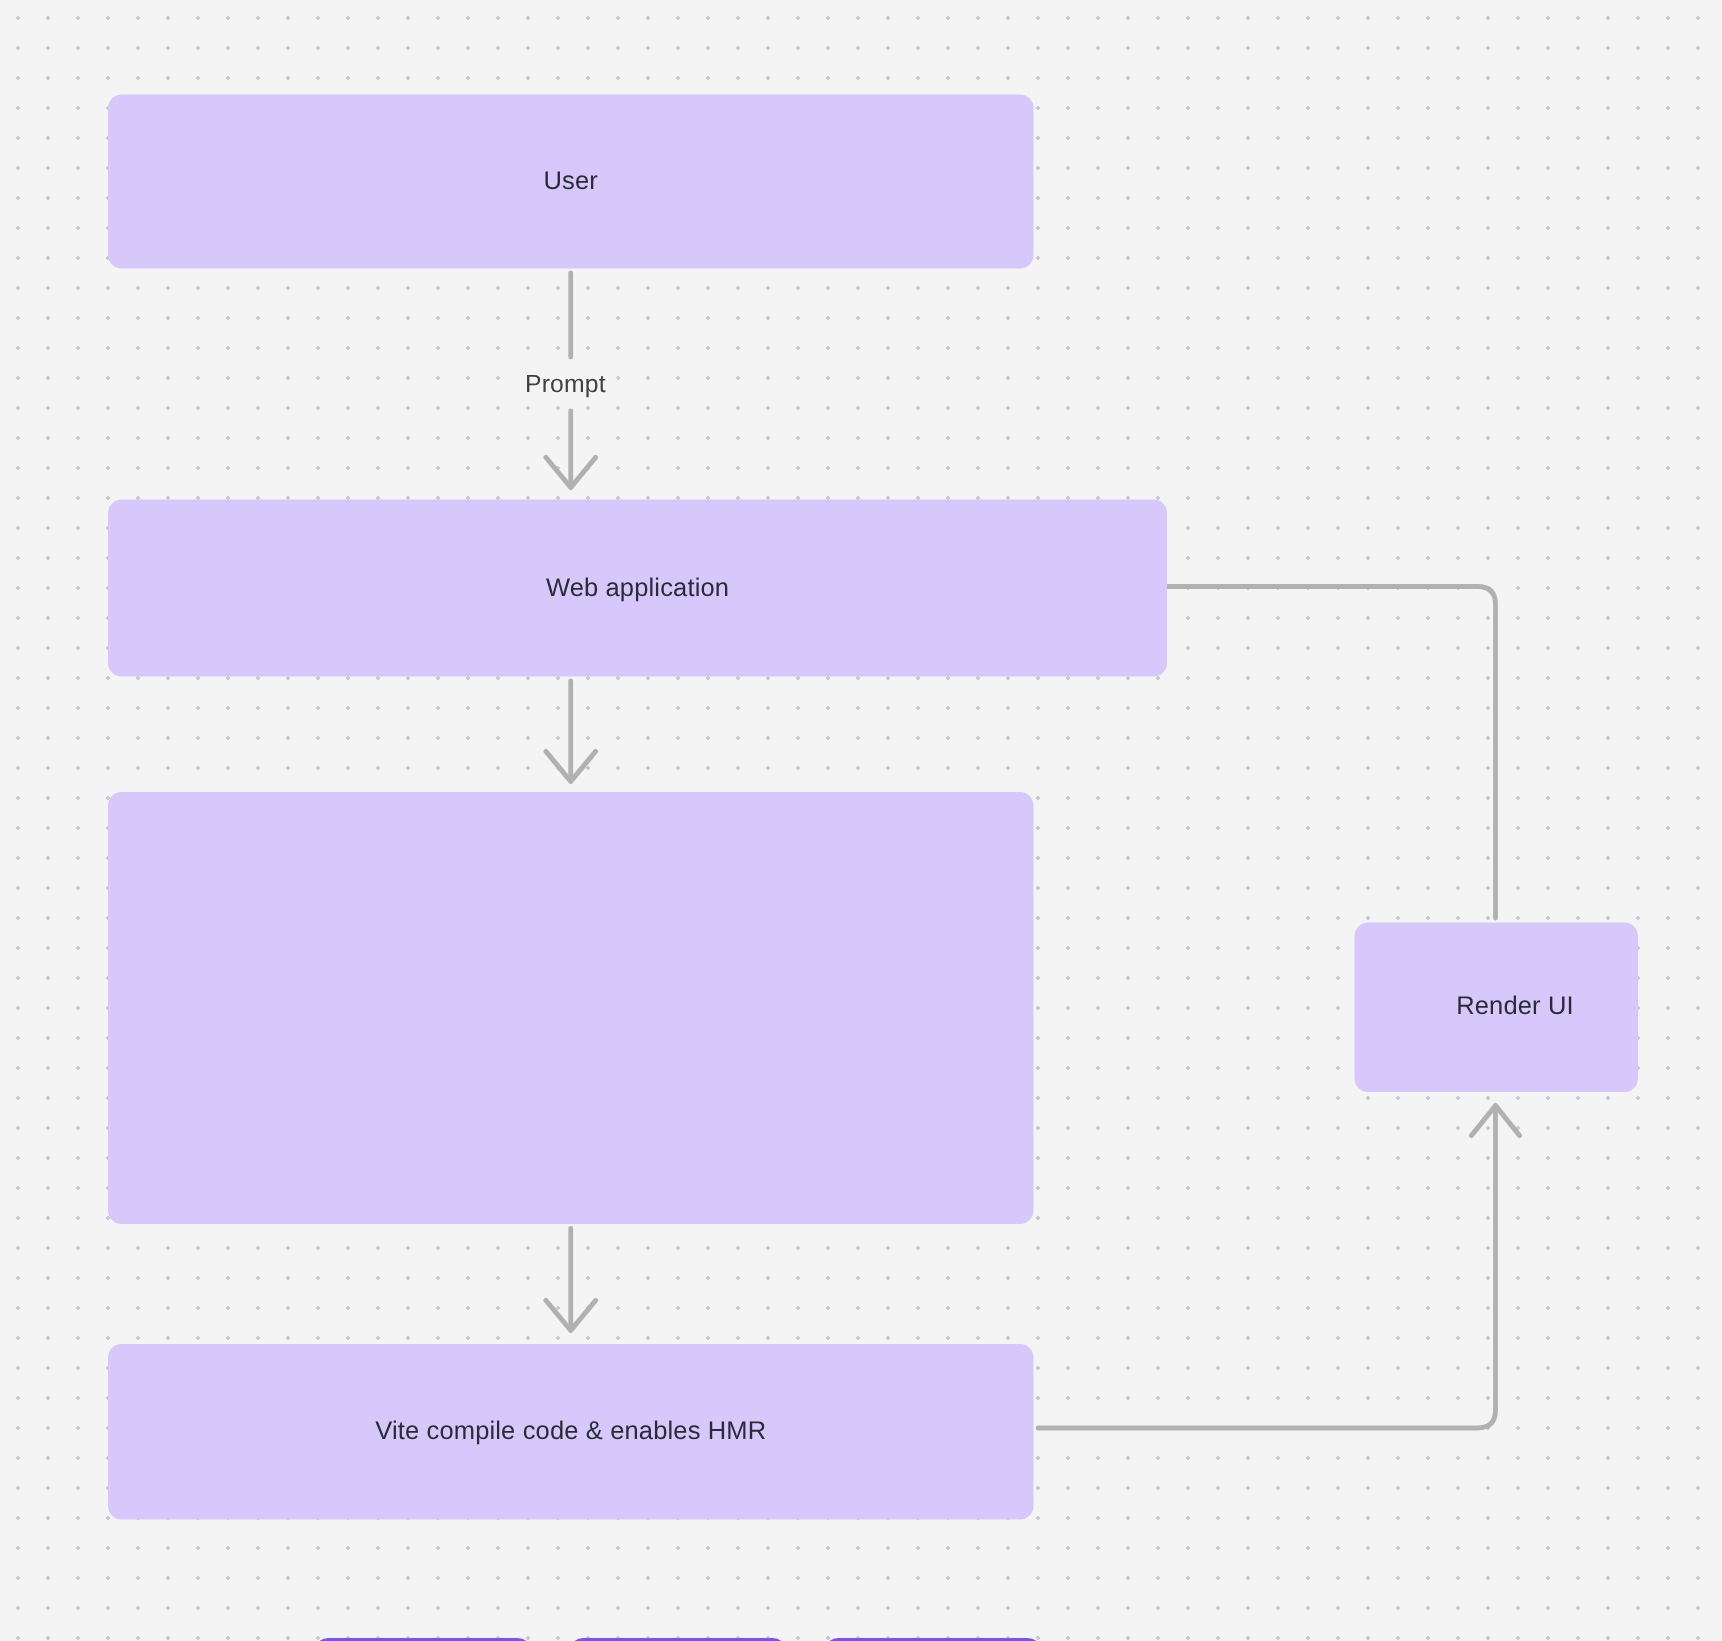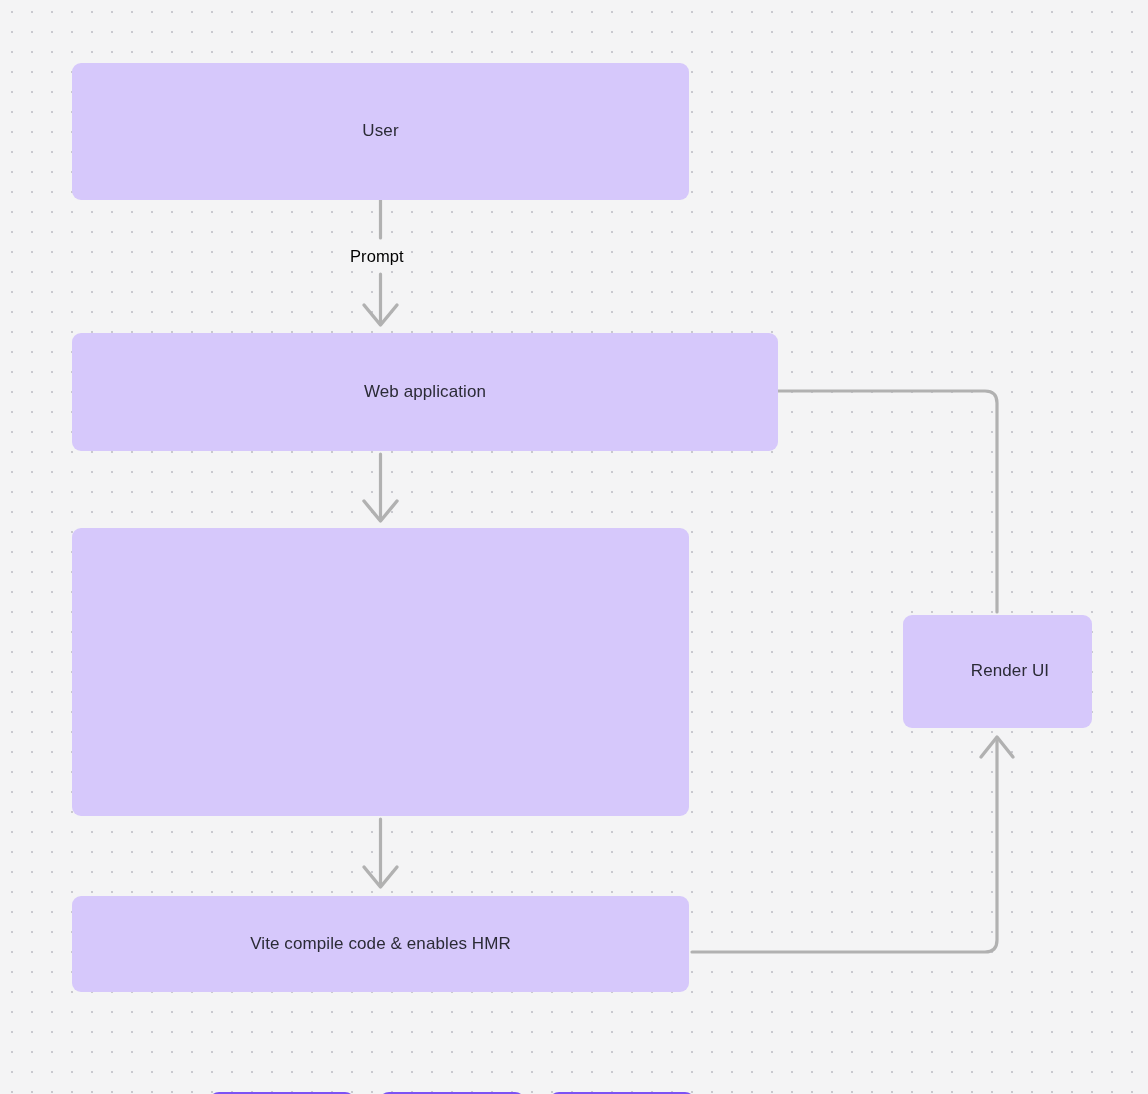--- a/index.html
+++ b/index.html
@@ -40,25 +40,25 @@
     background-color: #d6c8fb;
   }
   .node-violet {
     background-color: #7c52f4;
     color: #ffffff;
     border-radius: 10px;
     font-size: 16.5px;
     line-height: 1.75;
   }
   
-  #node-user      { left: 72px;  top: 63px;  width: 617px; height: 137px; }
+  #node-user      { left: 72px;  top: 63px;  width: 617px; height: 116px; }
   #node-webapp    { left: 72px;  top: 333px; width: 706px; height: 118px; }
   #node-components{ left: 72px;  top: 528px; width: 617px; height: 288px;
                     display: block; border-radius: 9px; }
-  #node-vite      { left: 72px;  top: 896px; width: 617px; height: 96px; }
+  #node-vite      { left: 72px;  top: 896px; width: 617px; height: 117px; }
   #node-render    { left: 903px; top: 615px; width: 189px; height: 113px; padding-left: 25px; }
 
   #node-html      { left: 137px; top: 564px; width: 146px; height: 109px; }
   #node-css       { left: 307px; top: 564px; width: 146px; height: 109px; }
   #node-js        { left: 477px; top: 564px; width: 146px; height: 109px; }
 
   
   #edges {
     position: absolute;
     left: 0;
@@ -77,21 +77,21 @@
   .edge-head {
     fill: none;
     stroke: #b1b1b1;
     stroke-width: 3.4;
     stroke-linecap: round;
     stroke-linejoin: round;
   }
   .edge-label {
     position: absolute;
     font-size: 16.5px;
-    color: #000000;
+    color: #404040;
     background-color: #f4f4f5;
     padding: 1px 7px;
     letter-spacing: 0.1px;
     white-space: nowrap;
   }
   #edge-label-prompt {
     left: 343px;
     top: 246px;
   }
 </style>

